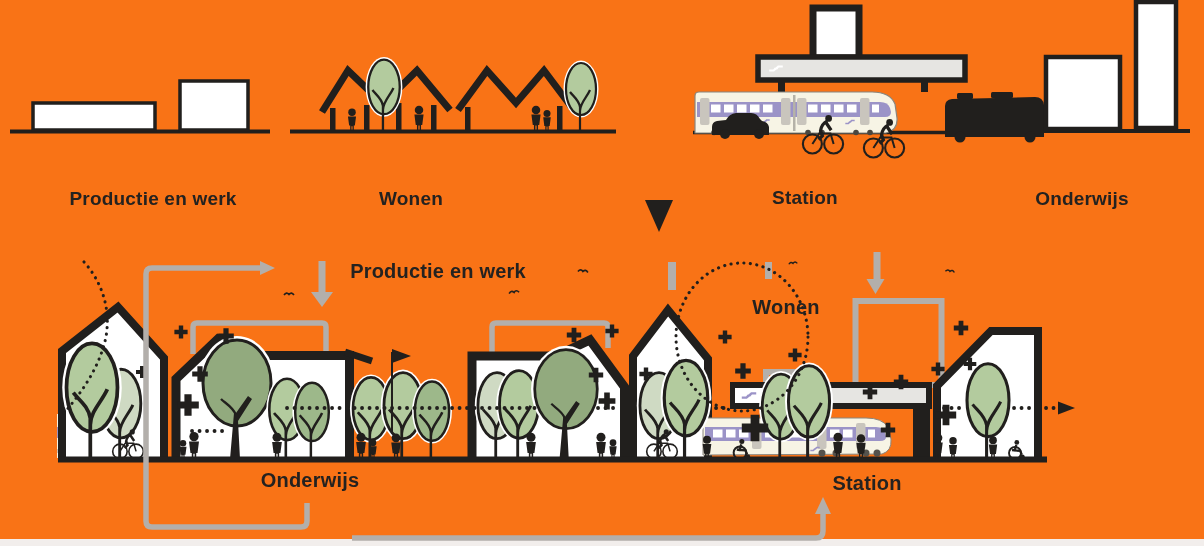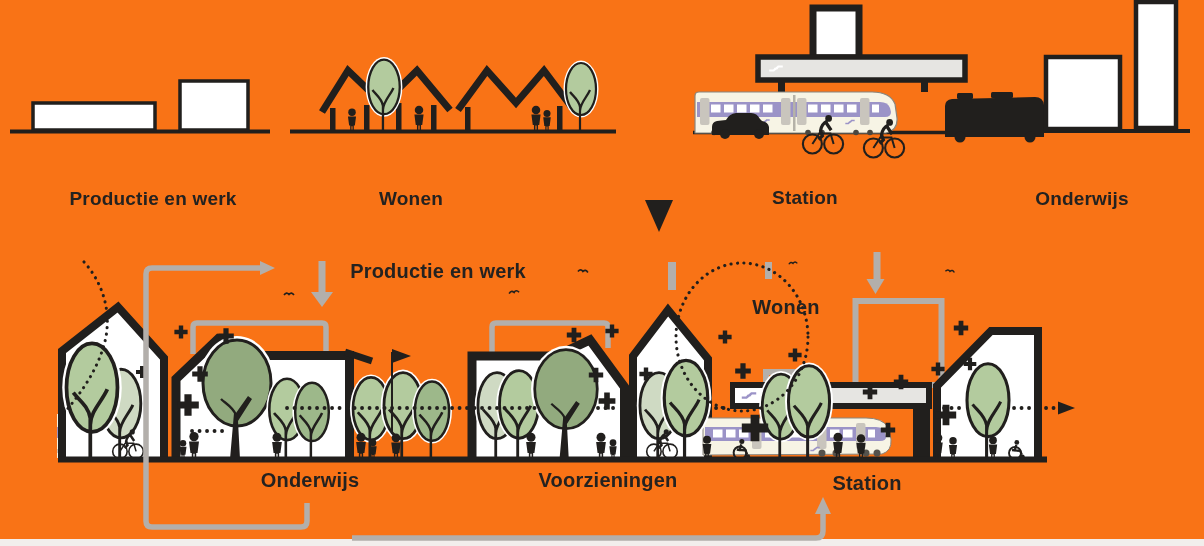--- a/index.html
+++ b/index.html
@@ -352,16 +352,15 @@
 </svg>
 
 <div class="lbl top" style="left:153px;top:188px">Productie en werk</div>
 <div class="lbl top" style="left:411px;top:188px">Wonen</div>
 <div class="lbl top" style="left:805px;top:187px">Station</div>
 <div class="lbl top" style="left:1082px;top:188px">Onderwijs</div>
 
 <div class="lbl bot" style="left:438px;top:260px">Productie en werk</div>
 <div class="lbl bot" style="left:786px;top:296px">Wonen</div>
 <div class="lbl bot" style="left:310px;top:469px">Onderwijs</div>
-<div class="lbl bot" style="left:608px;top:469px">Voorzieningen</div>
 <div class="lbl bot" style="left:867px;top:472px">Station</div>
 
 </div>
 
 </body></html>

